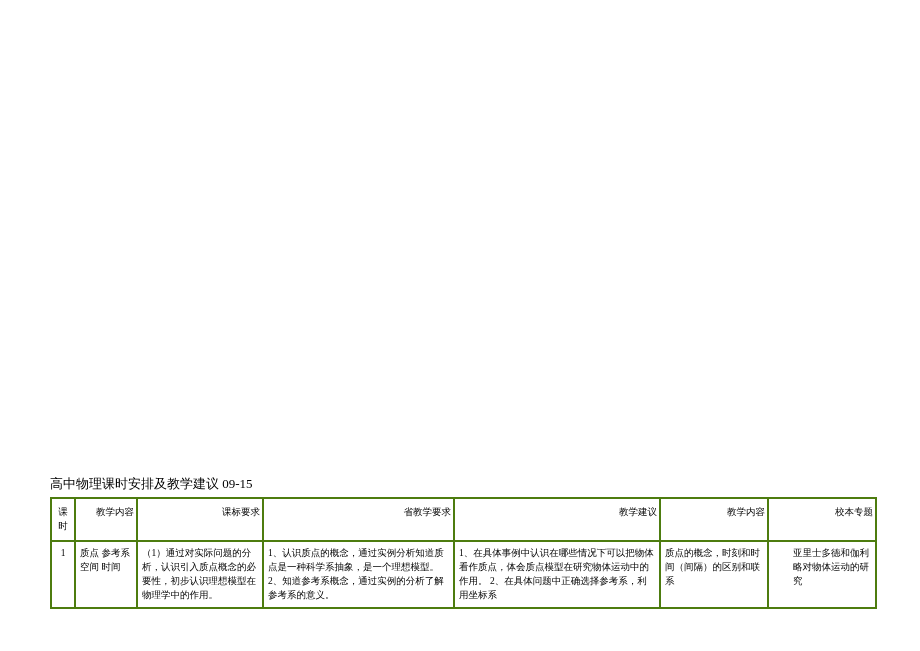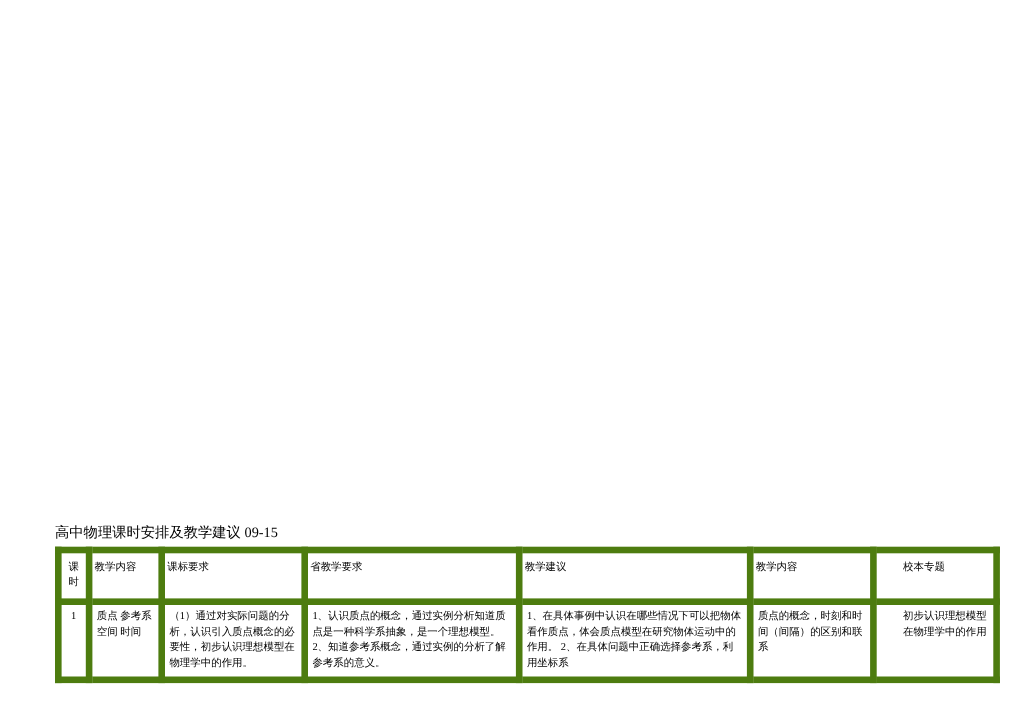--- a/index.html
+++ b/index.html
@@ -30,28 +30,28 @@
       margin-bottom: 6px;
     }
     table {
       border-collapse: collapse;
       width: 100%;
       table-layout: fixed;
       font-size: 9.5px;
       line-height: 1.5;
     }
     th, td {
-      border: 6px solid #4d7c0f;
+      border: 2px solid #4d7c0f;
       padding: 4px 4px;
       vertical-align: top;
       text-align: left;
       word-break: break-all;
     }
     th {
-      text-align: left;
+      text-align: right;
       font-weight: normal;
       padding: 6px 2px;
     }
     .col-index { width: 18px; text-align: center; }
     .col-content { width: 56px; }
     .col-standard { width: 120px; }
     .col-province { width: 185px; }
     .col-suggest { width: 200px; }
     .col-self { width: 102px; }
     .col-school { width: 80px; padding-left: 24px; }
@@ -77,17 +77,17 @@
     <tbody>
       <tr>
         <td class="col-index">1</td>
         <td class="col-content">质点 参考系 空间 时间</td>
         <td class="col-standard">（1）通过对实际问题的分析，认识引入质点概念的必要性，初步认识理想模型在物理学中的作用。</td>
         <td class="col-province">1、认识质点的概念，通过实例分析知道质点是一种科学系抽象，是一个理想模型。
 2、知道参考系概念，通过实例的分析了解参考系的意义。</td>
         <td class="col-suggest">1、在具体事例中认识在哪些情况下可以把物体看作质点，体会质点模型在研究物体运动中的作用。
 2、在具体问题中正确选择参考系，利用坐标系</td>
         <td class="col-self">质点的概念，时刻和时间（间隔）的区别和联系</td>
-        <td class="col-school">初步认识理想模型在物理学中的作用</td>
+        <td class="col-school">亚里士多德和伽利略对物体运动的研究</td>
       </tr>
     </tbody>
   </table>
 </div>
 
 </body></html>

